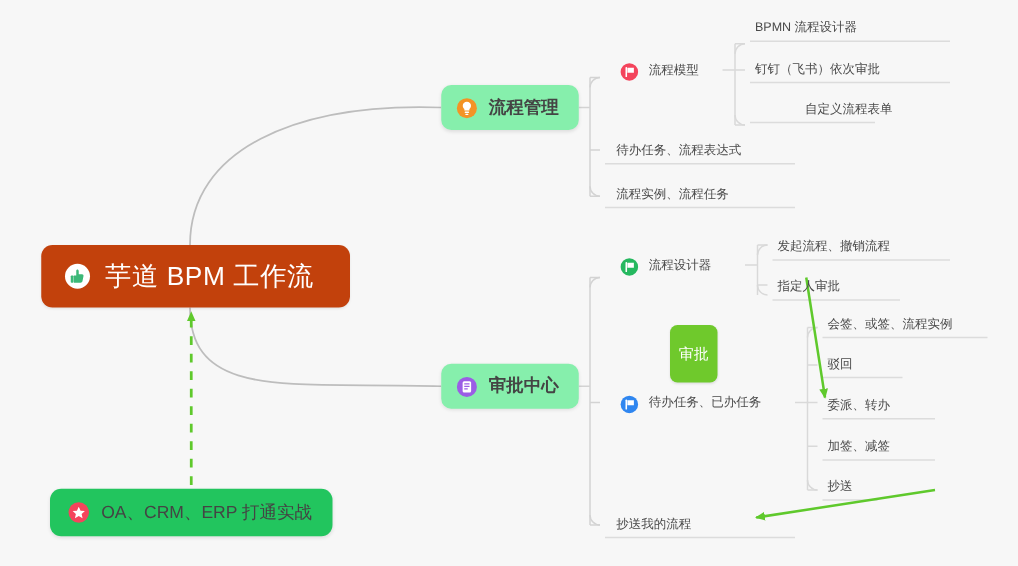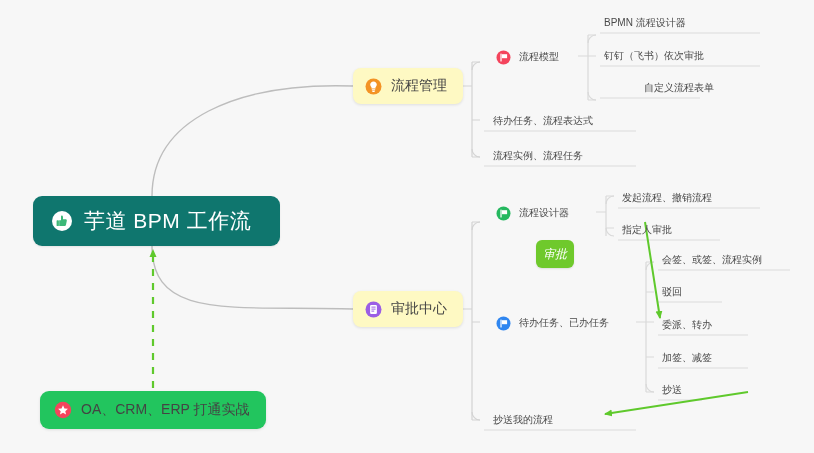--- a/index.html
+++ b/index.html
@@ -22,46 +22,47 @@
     height: 453px;
     pointer-events: none;
   }
   
   .root-node {
     position: absolute;
     left: 33px;
     top: 196px;
     width: 247px;
     height: 50px;
-    background: #0f766e;
+    background: #c2410c;
     border-radius: 9px;
     display: flex;
     align-items: center;
     padding-left: 18px;
     box-sizing: border-box;
     box-shadow: 0 1px 2px rgba(0,0,0,0.08);
   }
   .root-label {
     color: #ffffff;
     font-size: 21px;
     letter-spacing: 0.5px;
     margin-left: 11px;
     white-space: nowrap;
   }
   
   .branch-node {
     position: absolute;
-    background: #fef9c3;
+    background: #86efac;
     border-radius: 8px;
     height: 36px;
     display: flex;
     align-items: center;
     padding: 0 14px 0 12px;
     box-sizing: border-box;
     box-shadow: 0 1px 3px rgba(0,0,0,0.10);
+    font-weight: bold;
   }
   .branch-label {
     font-size: 14px;
     color: #444444;
     margin-left: 9px;
     white-space: nowrap;
   }
   #branch-process { left: 353px; top: 68px; width: 110px; }
   #branch-approval { left: 353px; top: 291px; width: 110px; }
   
@@ -90,21 +91,21 @@
     position: absolute;
     background: #6fc92c;
     border-radius: 6px;
     color: #ffffff;
     font-size: 12px;
     display: flex;
     align-items: center;
     justify-content: center;
     box-shadow: 0 1px 2px rgba(0,0,0,0.10);
   }
-  #badge-approve { left: 536px; top: 240px; width: 38px; height: 28px; font-style: italic; }
+  #badge-approve { left: 536px; top: 260px; width: 38px; height: 46px; }
   
   .card {
     position: absolute;
     background: #22c55e;
     border-radius: 9px;
     height: 38px;
     display: flex;
     align-items: center;
     padding: 0 18px 0 14px;
     box-sizing: border-box;

